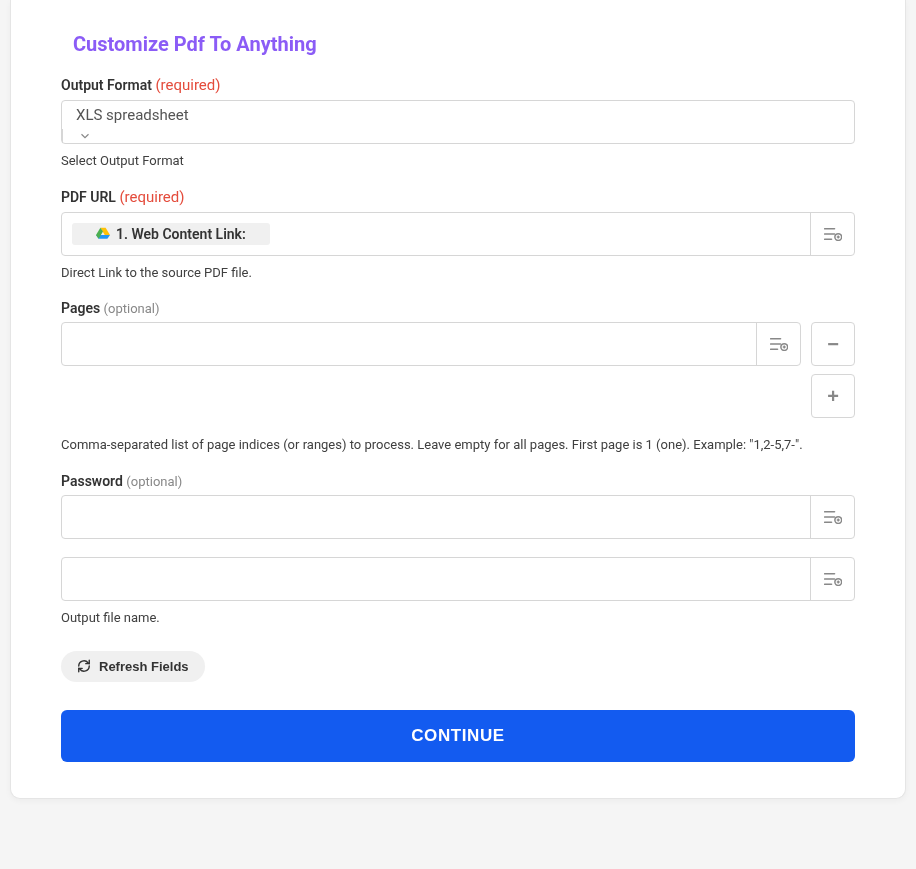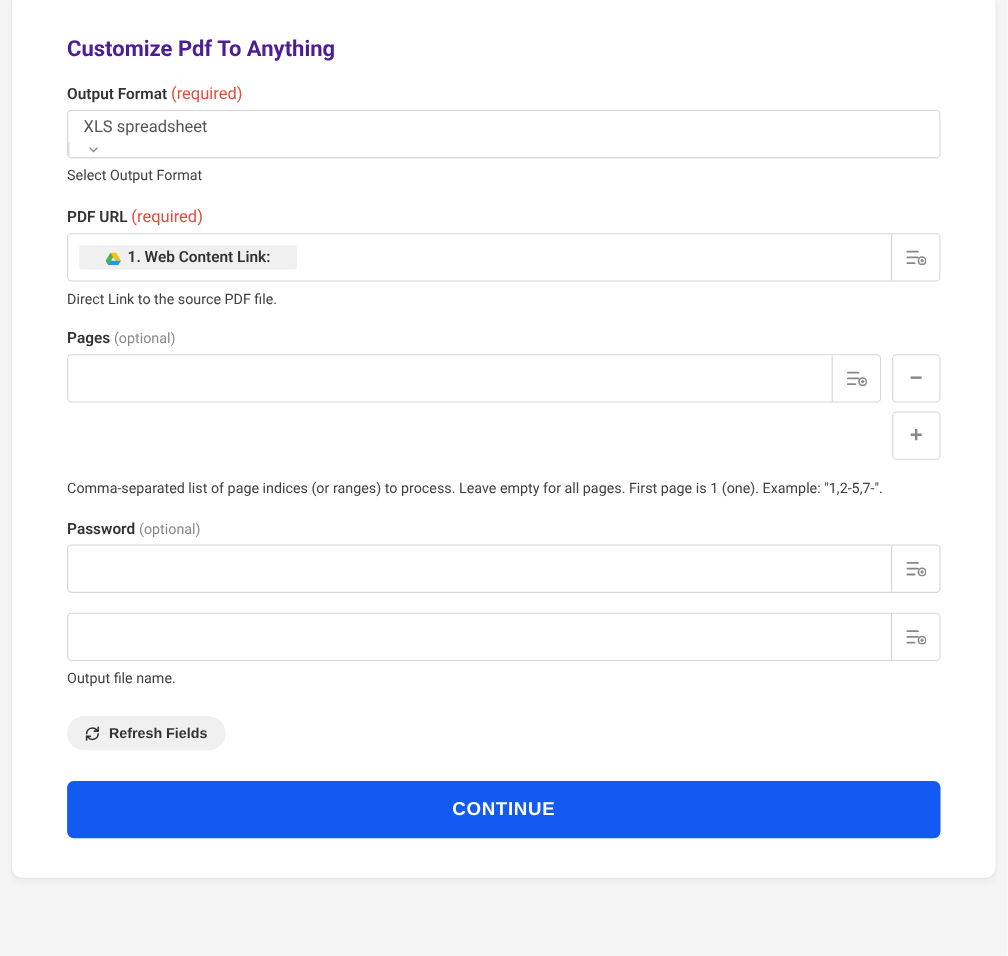--- a/index.html
+++ b/index.html
@@ -21,22 +21,23 @@
       border: 1px solid #e5e5e5;
       border-top: none;
       border-radius: 0 0 10px 10px;
       width: 896px;
       padding: 32px 50px 36px 50px;
       box-shadow: 0 2px 6px rgba(0,0,0,0.04);
     }
     .title {
       font-size: 20px;
       font-weight: 700;
-      color: #4c1d95;
+      color: #8b5cf6;
       margin-bottom: 20px;
+      margin-left: 12px;
     }
     .field {
       margin-bottom: 18px;
     }
     .field-label {
       font-size: 14px;
       font-weight: 600;
       color: #333;
       margin-bottom: 6px;
     }
@@ -100,21 +101,21 @@
       display: flex;
       align-items: center;
       padding: 0 10px;
       font-size: 15px;
     }
     .token {
       background: #f0f0f0;
       border-radius: 3px;
       padding: 3px 24px;
       display: inline-flex;
-      align-items: flex-end;
+      align-items: flex-start;
       gap: 6px;
       font-size: 14px;
     }
     .token-icon {
       width: 14px;
       height: 14px;
     }
     .token-label {
       font-weight: 600;
       color: #333;
@@ -169,21 +170,21 @@
       display: flex;
       align-items: center;
       justify-content: center;
       font-size: 20px;
       color: #888;
       cursor: pointer;
       font-weight: 700;
     }
     .refresh-btn {
       display: inline-flex;
-      align-items: flex-end;
+      align-items: flex-start;
       gap: 8px;
       background: #f0f0f0;
       border: none;
       border-radius: 18px;
       padding: 8px 16px;
       font-size: 13px;
       font-weight: 700;
       color: #333;
       cursor: pointer;
       margin-top: 6px;

